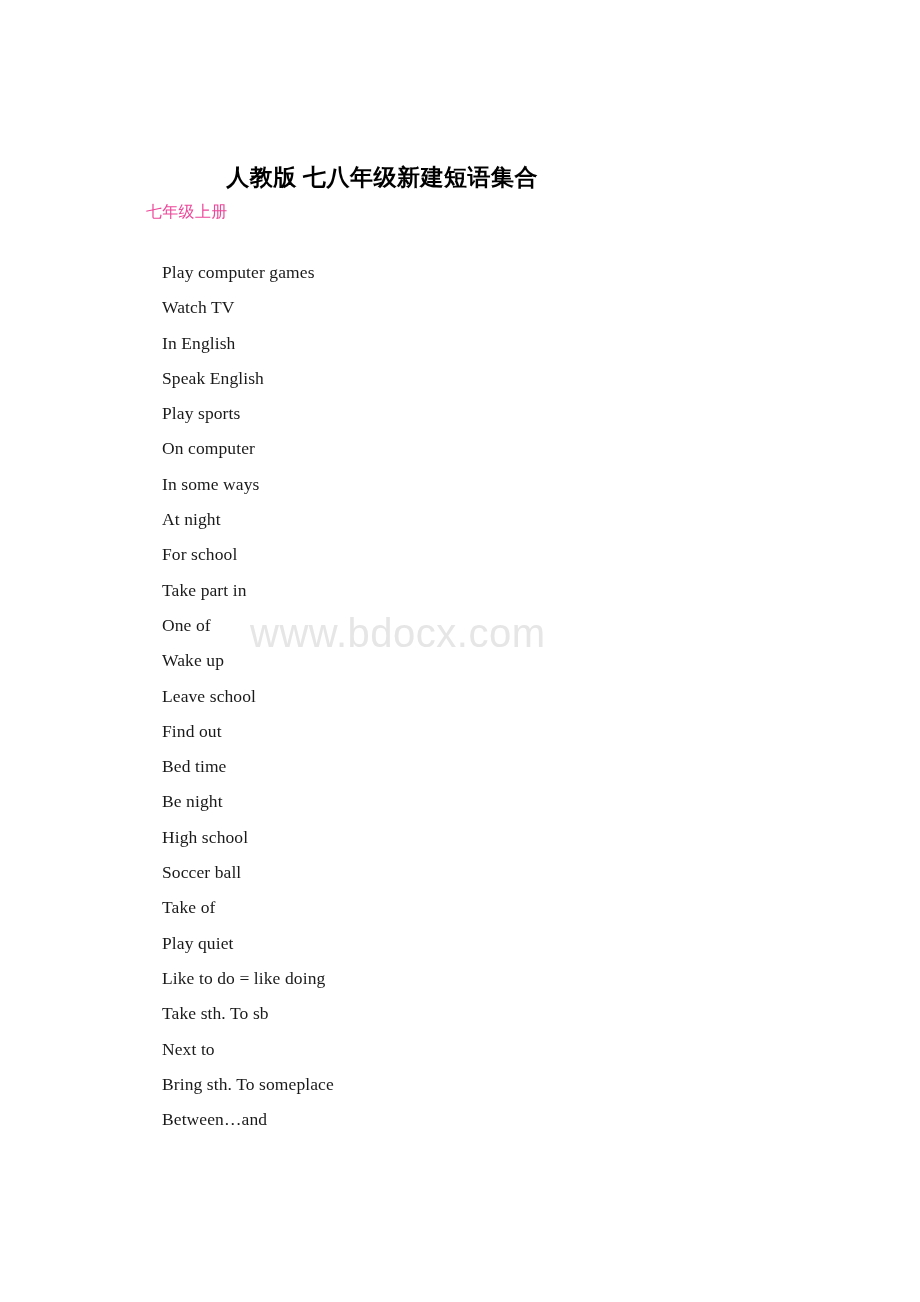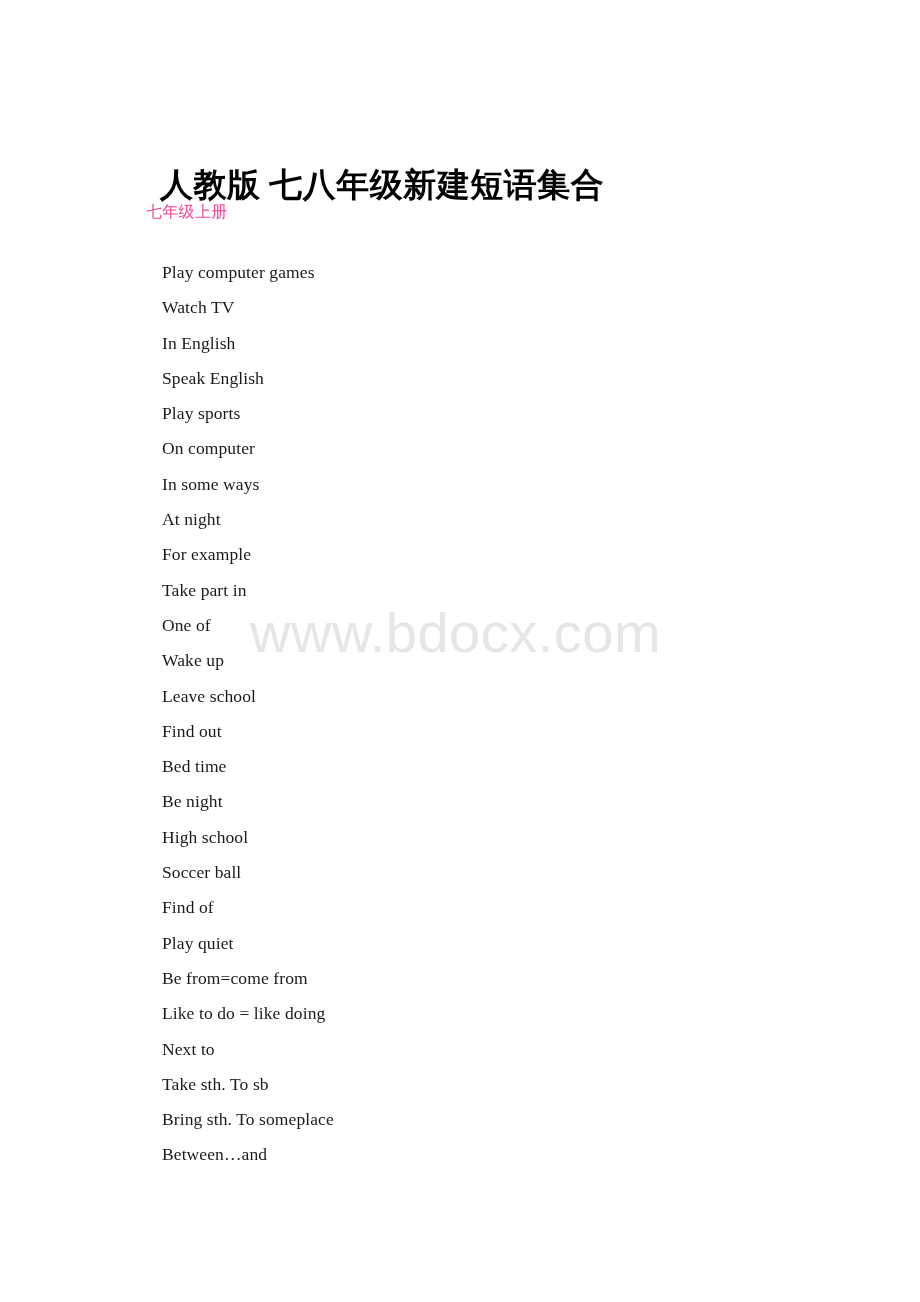--- a/index.html
+++ b/index.html
@@ -28,21 +28,21 @@
   }
 
   
   .watermark {
     position: absolute;
     left: 250px;
     top: 602px;
     width: 420px;
     height: 62px;
     font-family: "Liberation Sans", "DejaVu Sans", sans-serif;
-    font-size: 56px;
+    font-size: 40px;
     line-height: 62px;
     letter-spacing: 0.5px;
     color: #e6e6e6;
     white-space: nowrap;
     user-select: none;
     pointer-events: none;
     z-index: 0;
   }
 
   
@@ -55,21 +55,21 @@
   }
 
   .doc-title {
     position: absolute;
     left: 0;
     top: 144px;
     width: 764px;
     text-align: center;
     font-family: "Liberation Serif", "DejaVu Serif", serif;
     font-weight: bold;
-    font-size: 33px;
+    font-size: 23px;
     line-height: 38px;
     letter-spacing: 0.5px;
     color: #000000;
   }
 
   .doc-subtitle {
     position: absolute;
     left: 146px;
     top: 201px;
     font-size: 16px;
@@ -113,34 +113,33 @@
 
     <ul class="phrase-list">
         <li class="phrase-item">Play computer games</li>
         <li class="phrase-item">Watch TV</li>
         <li class="phrase-item">In English</li>
         <li class="phrase-item">Speak English</li>
         <li class="phrase-item">Play sports</li>
         <li class="phrase-item">On computer</li>
         <li class="phrase-item">In some ways</li>
         <li class="phrase-item">At night</li>
-        <li class="phrase-item">For example</li>
+        <li class="phrase-item">For school</li>
         <li class="phrase-item">Take part in</li>
         <li class="phrase-item">One of</li>
         <li class="phrase-item">Wake up</li>
         <li class="phrase-item">Leave school</li>
         <li class="phrase-item">Find out</li>
         <li class="phrase-item">Bed time</li>
         <li class="phrase-item">Be night</li>
         <li class="phrase-item">High school</li>
         <li class="phrase-item">Soccer ball</li>
-        <li class="phrase-item">Find of</li>
+        <li class="phrase-item">Take of</li>
         <li class="phrase-item">Play quiet</li>
-        <li class="phrase-item">Be from=come from</li>
         <li class="phrase-item">Like to do = like doing</li>
+        <li class="phrase-item">Take sth. To sb</li>
         <li class="phrase-item">Next to</li>
-        <li class="phrase-item">Take sth. To sb</li>
         <li class="phrase-item">Bring sth. To someplace</li>
         <li class="phrase-item">Between…and</li>
       </ul>
 
   </div>
 </div>
 
 </body></html>

